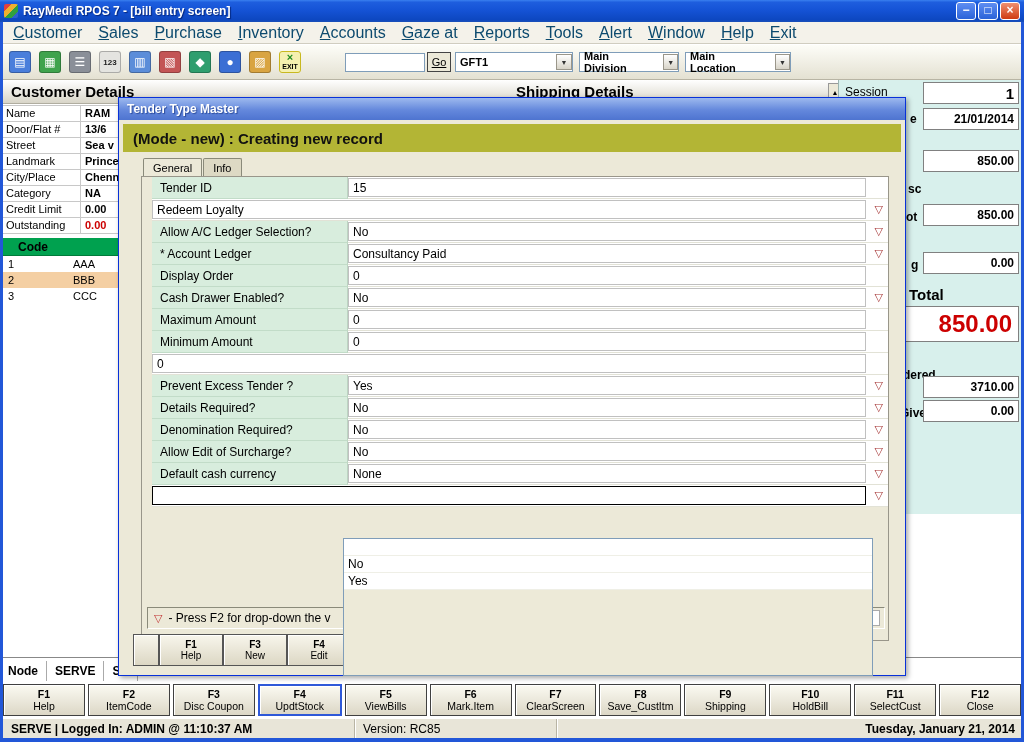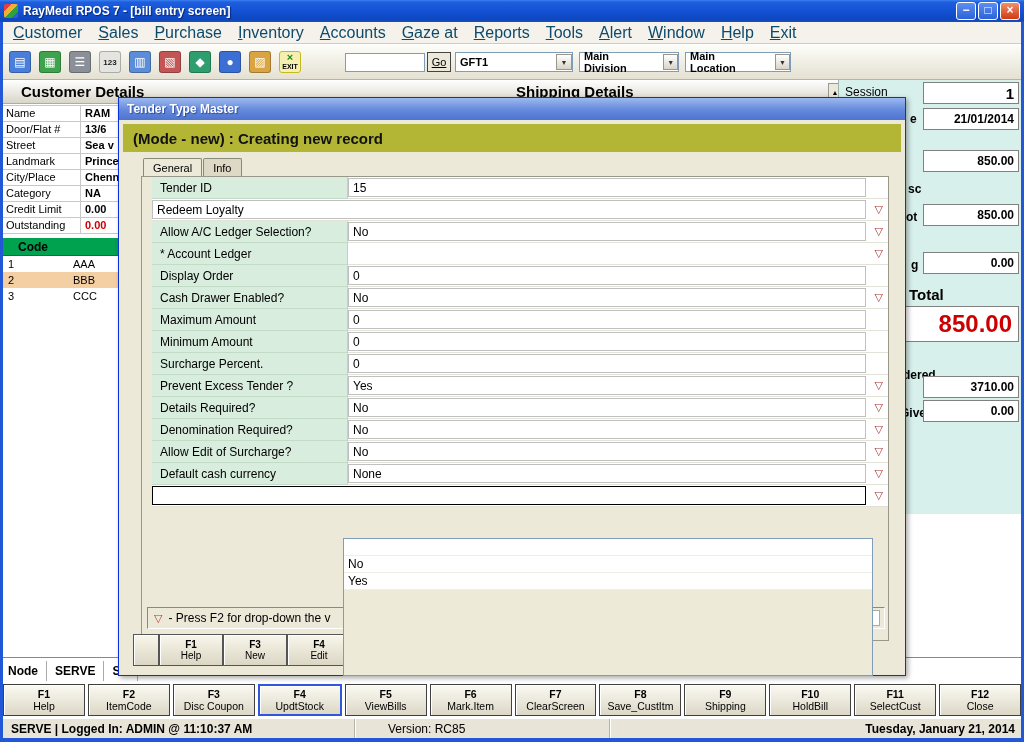--- a/index.html
+++ b/index.html
@@ -57,21 +57,21 @@
   .combo .arrow { margin-left:auto; width:16px; height:16px; background:linear-gradient(180deg,#fff,#d8d4c8);
     border:1px solid #9a968a; font-size:7px; display:flex; align-items:center; justify-content:center; color:#333; }
   .combo.c1 { width:118px; margin-left:4px; } .combo.c2 { width:100px; margin-left:6px; }
   .combo.c3 { width:106px; margin-left:6px; }
 
   
   .main { position:absolute; top:80px; left:3px; right:3px; height:577px; background:#fff; }
   .header-bar { position:absolute; top:0; left:0; right:0; height:24px;
     background:linear-gradient(180deg,#ffffff,#d8d5c8); border-bottom:1px solid #b0ada0; }
   .panel-title { position:absolute; top:3px; font-size:15px; font-weight:bold; color:#000; }
-  .panel-title.cust { left:18px; } .panel-title.ship { left:513px; }
+  .panel-title.cust { left:8px; } .panel-title.ship { left:513px; }
   .scroll-up { position:absolute; left:825px; top:3px; width:14px; height:18px; background:#ece9d8;
     border:1px solid #999; font-size:7px; display:flex; align-items:center; justify-content:center; }
 
   .cust-table { position:absolute; left:0; top:25px; width:300px; border-top:1px solid #c8c8c8; }
   .cust-row { display:flex; height:16px; border-bottom:1px solid #c8c8c8; }
   .cust-label { width:78px; font-size:11px; padding:1px 3px; border-right:1px solid #c8c8c8; background:#fff; }
   .cust-value { flex:1; font-size:11px; font-weight:bold; padding:1px 4px; }
   .cust-value.red { color:#cc0000; }
 
   .code-table { position:absolute; left:0; top:158px; width:300px; }
@@ -108,21 +108,21 @@
     justify-content:center; font-size:10.5px; line-height:12px; }
   .fkey .k { font-weight:bold; }
   .fkey.focused { border:2px solid #2e58d8; }
 
   
   .statusbar { position:absolute; left:3px; right:3px; top:718px; height:20px; background:#e8e5d8;
     border-top:1px solid #fff; display:flex; align-items:center; font-size:12px; }
   .sb-seg { padding:0 8px; height:100%; display:flex; align-items:center; border-right:1px solid #b8b4a4;
     box-shadow:1px 0 0 #fff; white-space:nowrap; }
   .sb-seg.s1 { width:352px; font-weight:bold; }
-  .sb-seg.s2 { width:230px;margin-left:25px; }
+  .sb-seg.s2 { width:202px; }
   .sb-seg.s3 { margin-left:auto; border-right:none; box-shadow:none; font-weight:bold; padding-right:6px; }
 
   
   .dialog { position:absolute; left:118px; top:97px; width:788px; height:579px; background:#ece9d8;
     border:1px solid #0831d9; box-shadow:2px 2px 5px rgba(0,0,0,.35); z-index:10; }
   .dlg-title { height:22px; background:linear-gradient(180deg,#9db9ee 0%,#6488dc 55%,#4e74d0 100%);
     color:#fff; font-weight:bold; font-size:12px; display:flex; align-items:center; padding-left:8px;
     text-shadow:1px 1px 1px #2a4a9a; }
   .dlg-mode { margin:4px; height:28px; background:#b3b535; display:flex; align-items:center;
     padding-left:10px; font-size:15px; font-weight:bold; color:#111; }
@@ -442,20 +442,21 @@
         <div class="f-label">Allow A/C Ledger Selection?</div>
         <div class="f-valzone">
           <div class="f-valbox">No</div>
           <span class="f-dd">▽</span>
         </div>
       </div>
 
       <div class="f-row has-dd">
         <div class="f-label">* Account Ledger</div>
         <div class="f-valzone">
+          <div class="f-valbox">Consultancy Paid</div>
           <span class="f-dd">▽</span>
         </div>
       </div>
 
       <div class="f-row">
         <div class="f-label">Display Order</div>
         <div class="f-valzone">
           <div class="f-valbox">0</div>
 
         </div>
@@ -479,21 +480,20 @@
 
       <div class="f-row">
         <div class="f-label">Minimum Amount</div>
         <div class="f-valzone">
           <div class="f-valbox">0</div>
 
         </div>
       </div>
 
       <div class="f-row">
-        <div class="f-label">Surcharge Percent.</div>
         <div class="f-valzone">
           <div class="f-valbox">0</div>
 
         </div>
       </div>
 
       <div class="f-row has-dd">
         <div class="f-label">Prevent Excess Tender ?</div>
         <div class="f-valzone">
           <div class="f-valbox">Yes</div>

